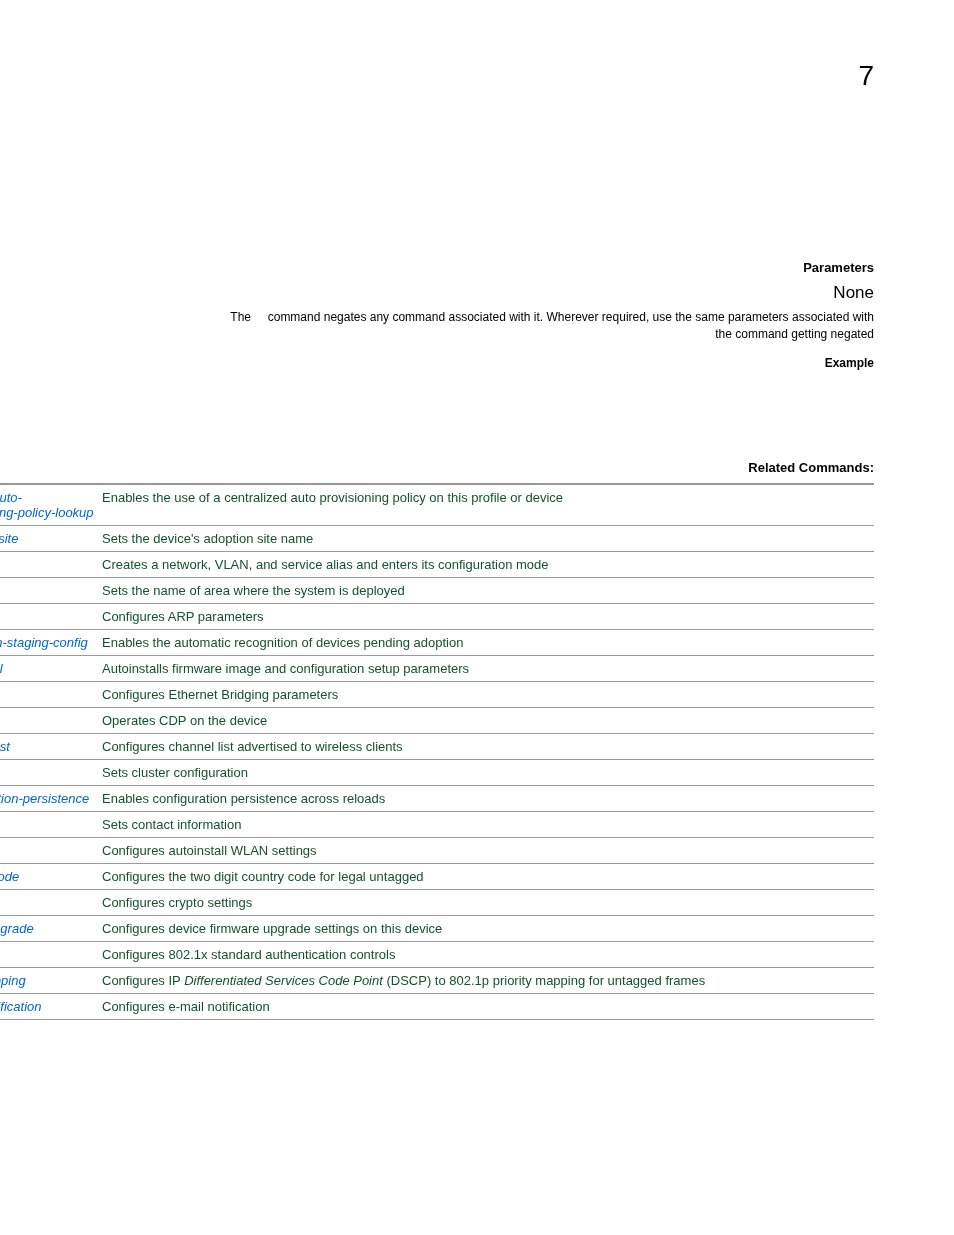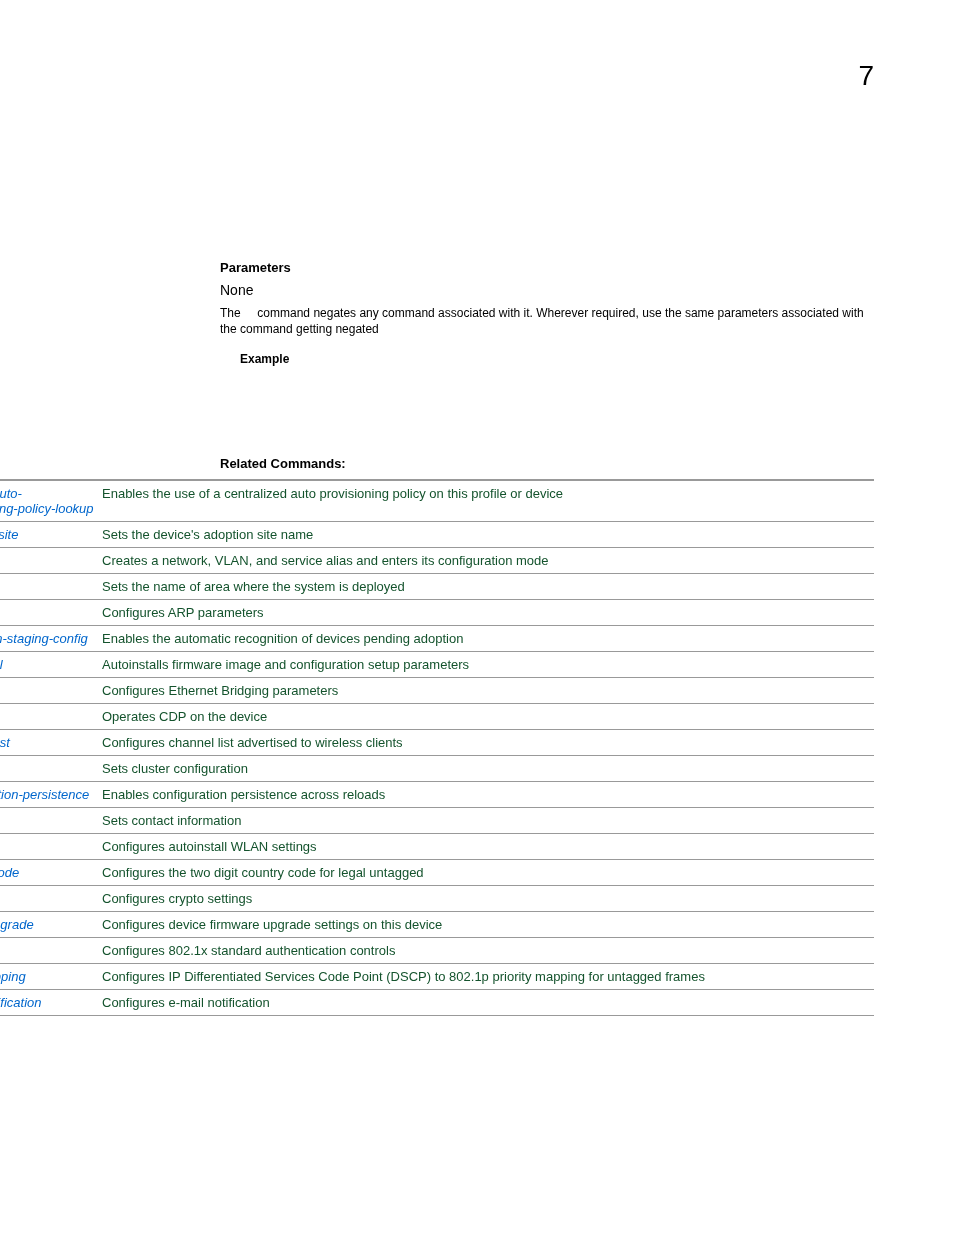--- a/index.html
+++ b/index.html
@@ -18,29 +18,30 @@
   .page-number {
     position: absolute;
     top: 60px;
     right: 80px;
     font-size: 28px;
     color: #000;
   }
   .content {
     margin-left: 140px;
     margin-top: 200px;
+    text-align: right;
   }
   .section-heading {
     font-weight: bold;
     font-size: 13px;
     margin-top: 22px;
     margin-bottom: 6px;
   }
   .body-text {
-    font-size: 14px;
+    font-size: 17px;
     line-height: 1.4;
     margin: 4px 0;
   }
   .example-heading {
     font-weight: bold;
     font-size: 12px;
     margin-top: 14px;
     margin-left: 20px;
   }
   .related-heading {
@@ -67,20 +68,21 @@
   table.related td.cmd {
     width: 150px;
     color: #0066cc;
     font-style: italic;
     word-wrap: break-word;
   }
   table.related td.desc {
     color: #14532d;
   }
   .italic {
+    font-style: italic;
   }
   .usage-text {
     font-size: 12px;
     line-height: 1.4;
   }
 </style>
 </head>
 <body>
 
 <div class="page">

